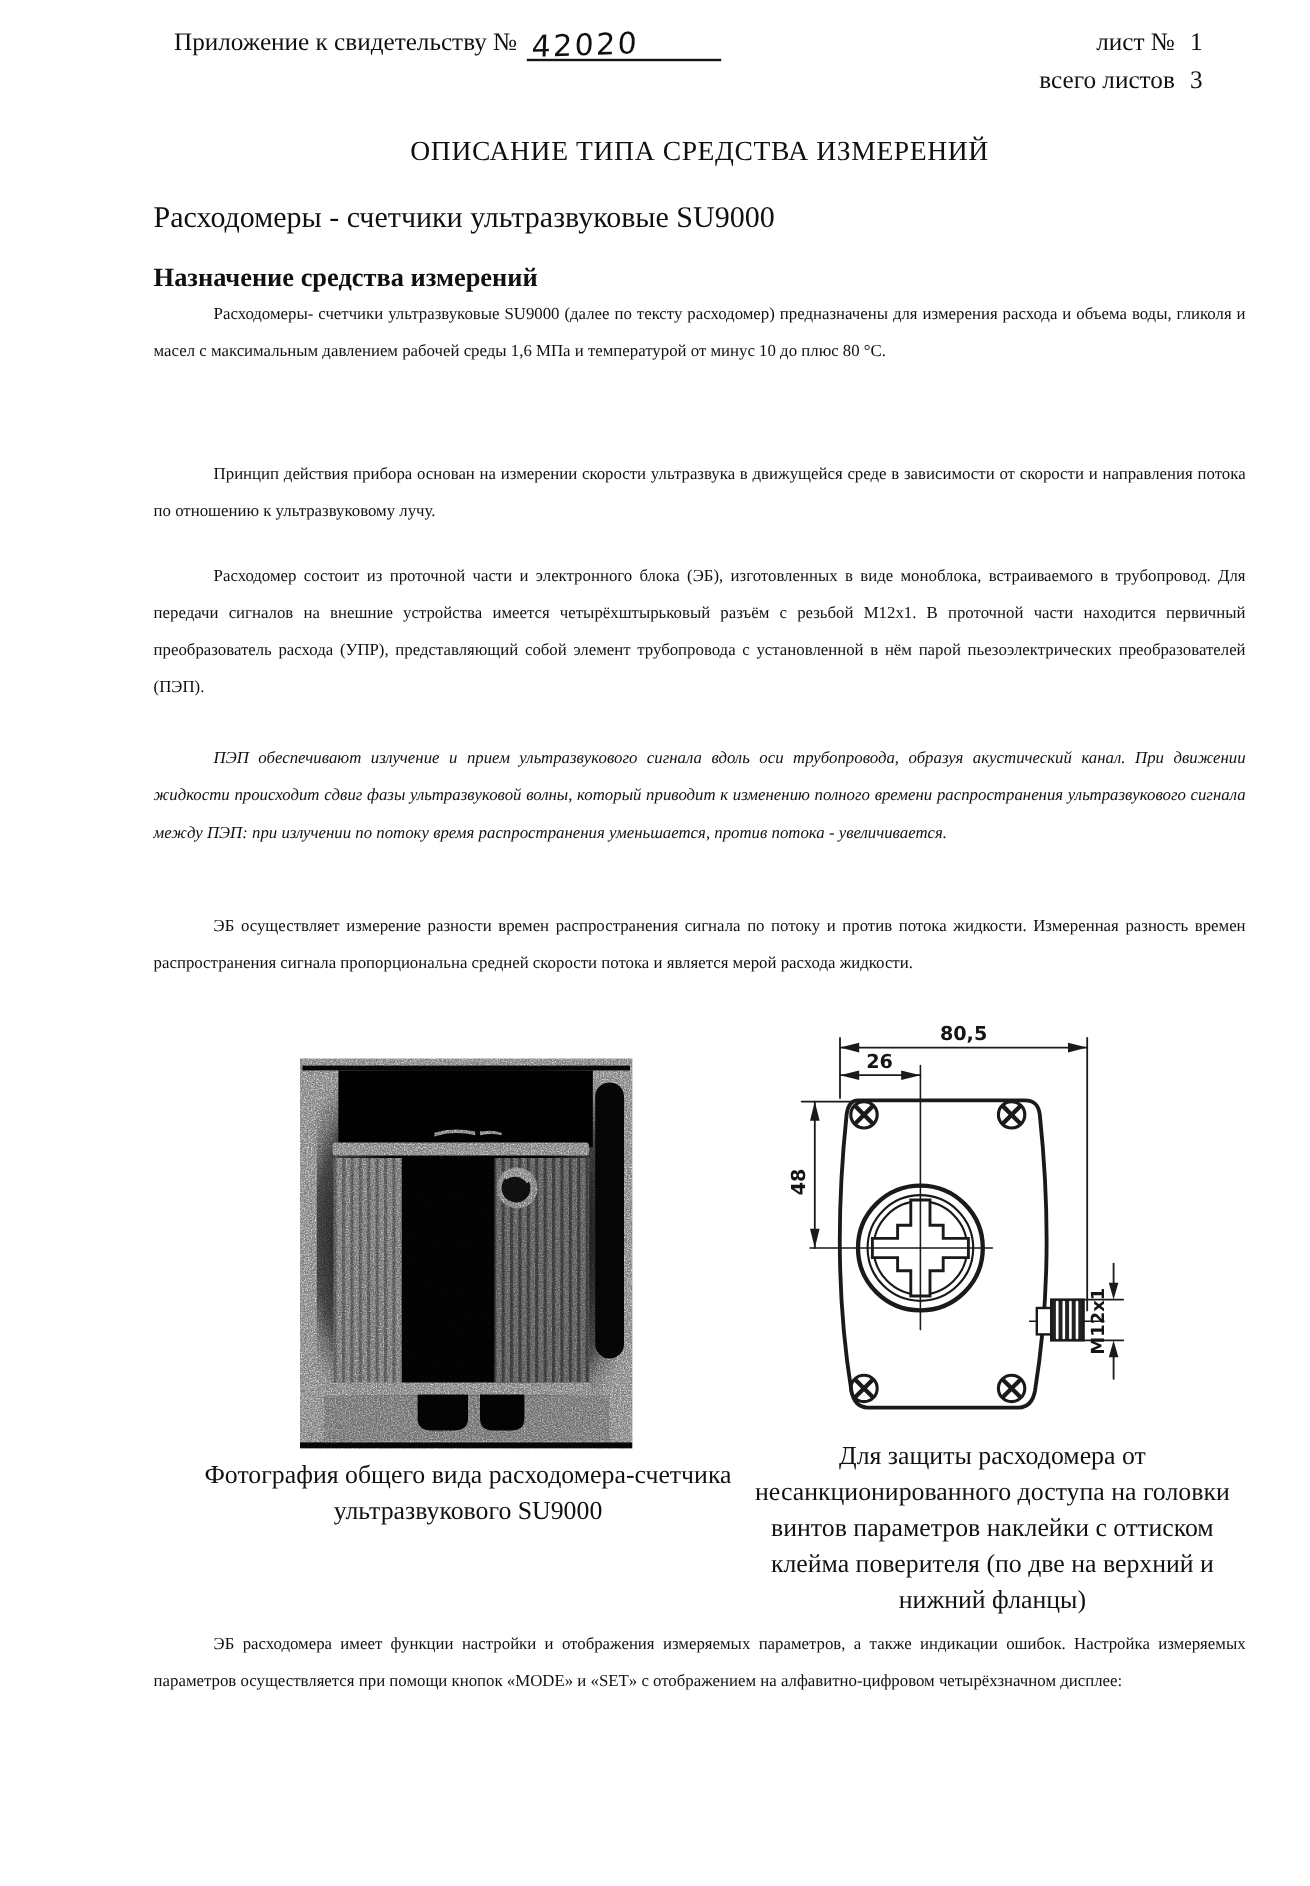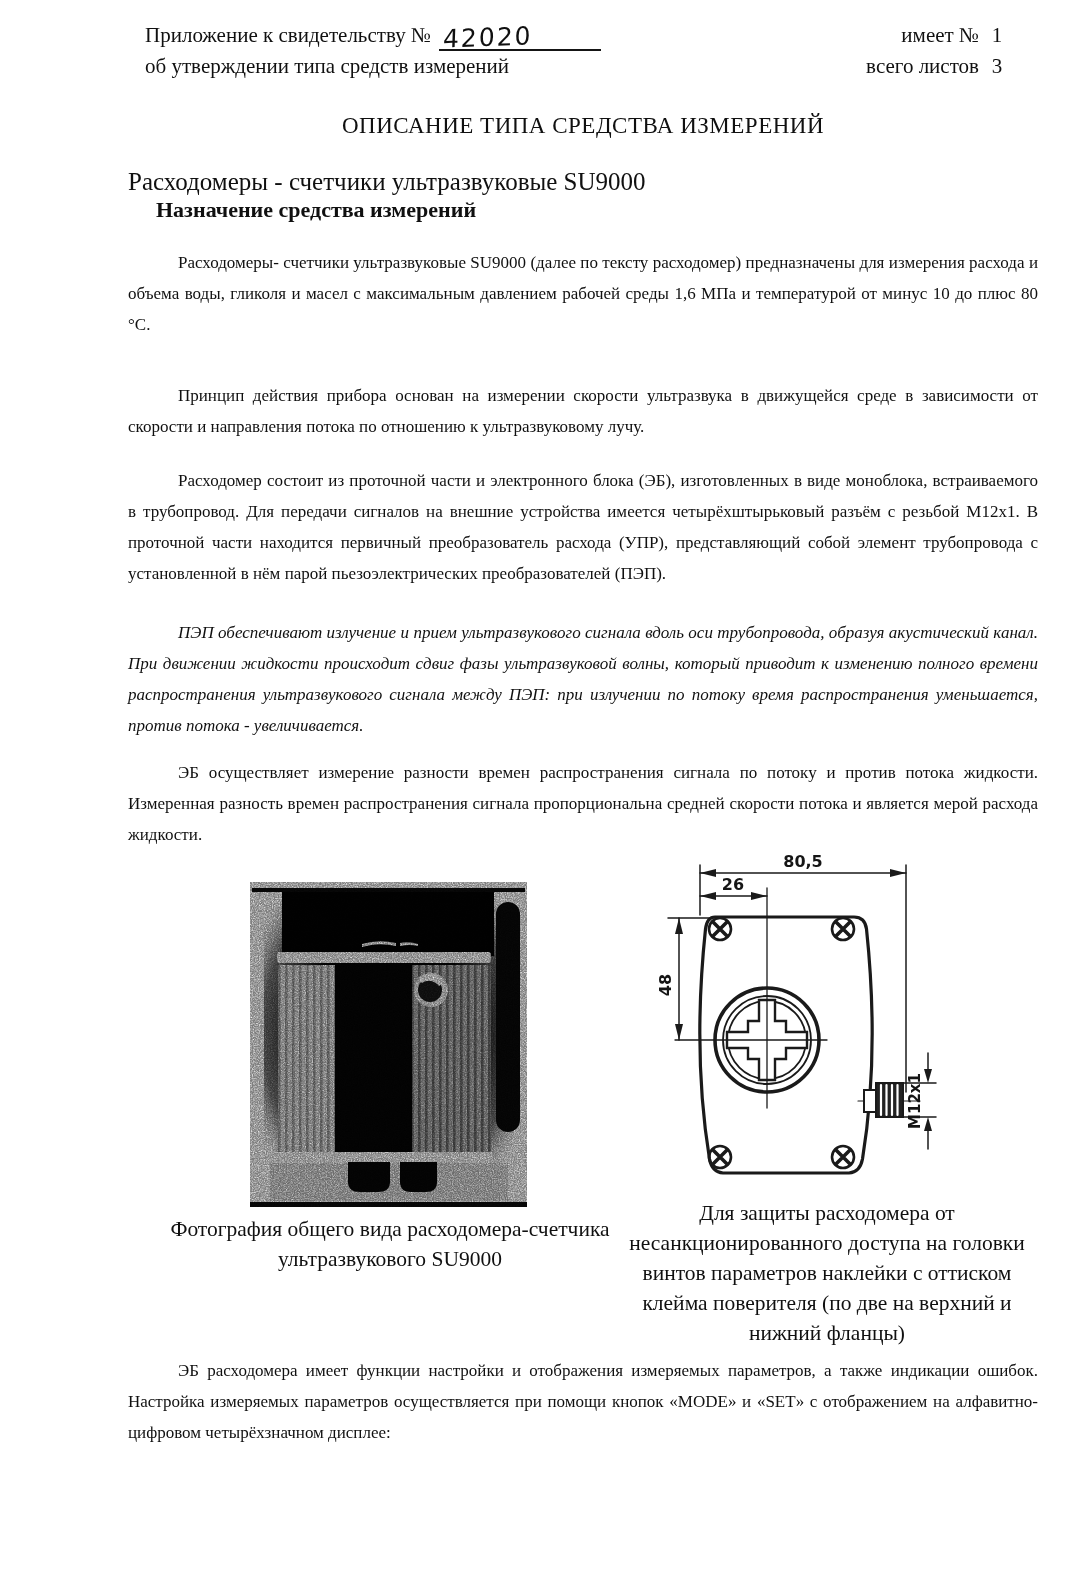--- a/index.html
+++ b/index.html
@@ -13,25 +13,25 @@
   .handwritten{font-family:"DejaVu Sans",sans-serif;font-size:25px;display:inline-block;transform:rotate(-2deg) skewX(-4deg);letter-spacing:2px;padding-left:4px;}
   .header-right{position:absolute;left:845px;top:20px;width:170px;font-size:21px;line-height:31px;}
   .hr-row{display:flex;}
   .hr-label{flex:1;text-align:right;}
   .hr-value{width:36px;text-align:center;}
 
   
   .title{position:absolute;left:128px;top:113px;width:910px;text-align:center;font-size:23px;letter-spacing:0.5px;}
   .subtitle{position:absolute;left:128px;top:168px;font-size:25px;}
   .h2{position:absolute;left:128px;font-size:22px;font-weight:bold;}
-  .pos-h-purpose{top:197px;margin-left:28px;}
+  .pos-h-purpose{top:218px;}
   .pos-h-desc{top:346px;}
 
   
-  .para{position:absolute;left:128px;width:910px;margin:0;font-size:17px;line-height:31px;text-align:justify;text-indent:50px;}
+  .para{position:absolute;left:128px;width:910px;margin:0;font-size:14px;line-height:31px;text-align:justify;text-indent:50px;}
   .pos-p1{top:247px;}
   .pos-p2{top:380px;}
   .pos-p3{top:465px;}
   .pos-p4{top:617px;font-style:italic;}
   .pos-p5{top:757px;}
   .pos-p6{top:1355px;}
 
   
   .photo-svg{position:absolute;left:250px;top:882px;width:277px;height:325px;}
   .drawing-svg{position:absolute;left:620px;top:845px;width:472px;height:360px;}
@@ -44,25 +44,24 @@
 </style>
 </head>
 <body>
 
 <div class="page">
 
   <div class="header-left">
     <div class="hl-line1">
       <span>Приложение к свидетельству №</span><span class="number-underline"><span class="handwritten">42020</span></span>
     </div>
-    <div class="hl-line2">об утверждении типа средств измерений</div>
   </div>
   <div class="header-right">
     <div class="hr-row">
-      <span class="hr-label">имеет №</span>
+      <span class="hr-label">лист №</span>
       <span class="hr-value">1</span>
     </div>
     <div class="hr-row">
       <span class="hr-label">всего листов</span>
       <span class="hr-value">3</span>
     </div>
   </div>
 
   <div class="title">ОПИСАНИЕ ТИПА СРЕДСТВА ИЗМЕРЕНИЙ</div>
   <div class="subtitle">Расходомеры - счетчики ультразвуковые SU9000</div>

